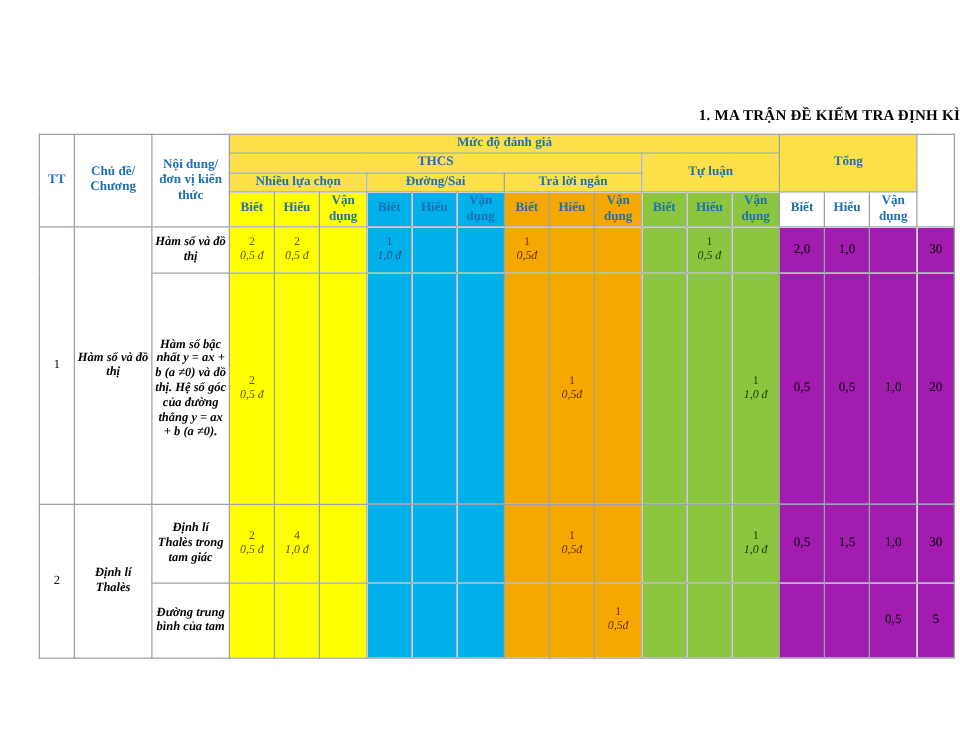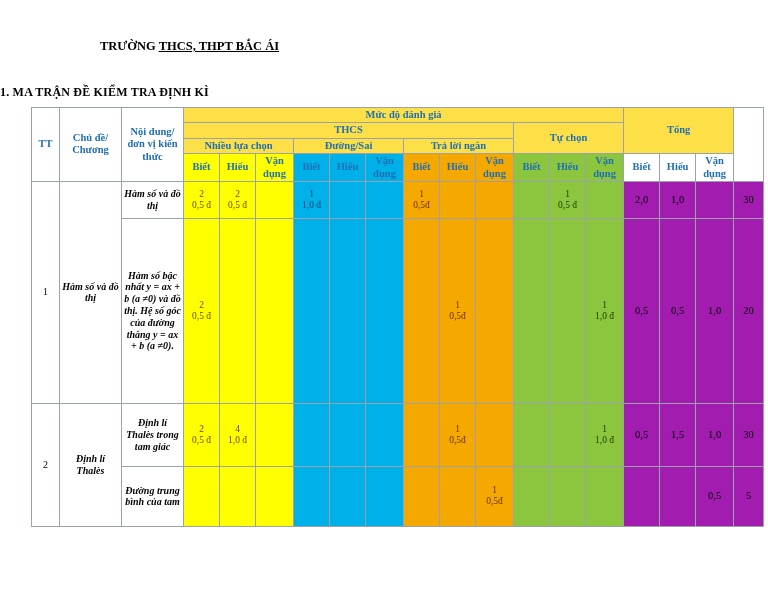--- a/index.html
+++ b/index.html
@@ -38,21 +38,21 @@
   .lh-line2 .underline {
     text-decoration: underline;
   }
 
   
   .doc-title {
     position: absolute;
     left: 0;
     top: 85px;
     width: 768px;
-    text-align: left;
+    text-align: right;
     font-size: 12px;
     font-weight: bold;
     letter-spacing: .2px;
   }
 
   
   .matrix-wrap {
     position: absolute;
     left: 31px;
     top: 107px;
@@ -109,21 +109,21 @@
   td.c-white  { background: #a21caf; color: #000000; }
 
   
   .val {
     display: block;
     font-size: 9.5px;
     font-style: normal;
     line-height: 1.15;
   }
   .val .n  { display: block; font-style: normal; }
-  .val .p  { display: block; }
+  .val .p  { display: block; font-style: italic; }
 
   
   td.col-tt {
     font-size: 10px;
     font-style: normal;
     color: #000;
   }
   td.col-chu {
     font-size: 10px;
     font-weight: bold;
@@ -145,21 +145,20 @@
   .stacked {
     display: block;
     line-height: 1.15;
     margin-left: 45px;
   }
 </style>
 </head>
 <body>
 
 <div class="letterhead">
-  <div class="lh-line2"><span>TRƯỜNG </span><span class="underline">THCS, THPT BẮC ÁI</span></div>
 </div>
 
 <div class="doc-title">1. MA TRẬN ĐỀ KIỂM TRA ĐỊNH KÌ</div>
 
 <div class="matrix-wrap">
 <table class="matrix">
   <colgroup>
     <col style="width:28px">
     <col style="width:62px">
     <col style="width:62px">
@@ -193,21 +192,21 @@
         <span class="stacked">Tỉ</span>
         <span class="stacked">lệ</span>
         <span class="stacked">%</span>
         <span class="stacked">điể</span>
         <span class="stacked">m</span>
       </th>
     </tr>
 
     <tr>
       <th class="grp" colspan="9">THCS</th>
-      <th class="grp" colspan="3" rowspan="2">Tự chọn</th>
+      <th class="grp" colspan="3" rowspan="2">Tự luận</th>
     </tr>
 
     <tr>
       <th class="grp" colspan="3">Nhiều lựa chọn</th>
       <th class="grp" colspan="3">Đường/Sai</th>
       <th class="grp" colspan="3">Trả lời ngắn</th>
     </tr>
 
     <tr>
       <th class="lv-yellow">Biết</th>

